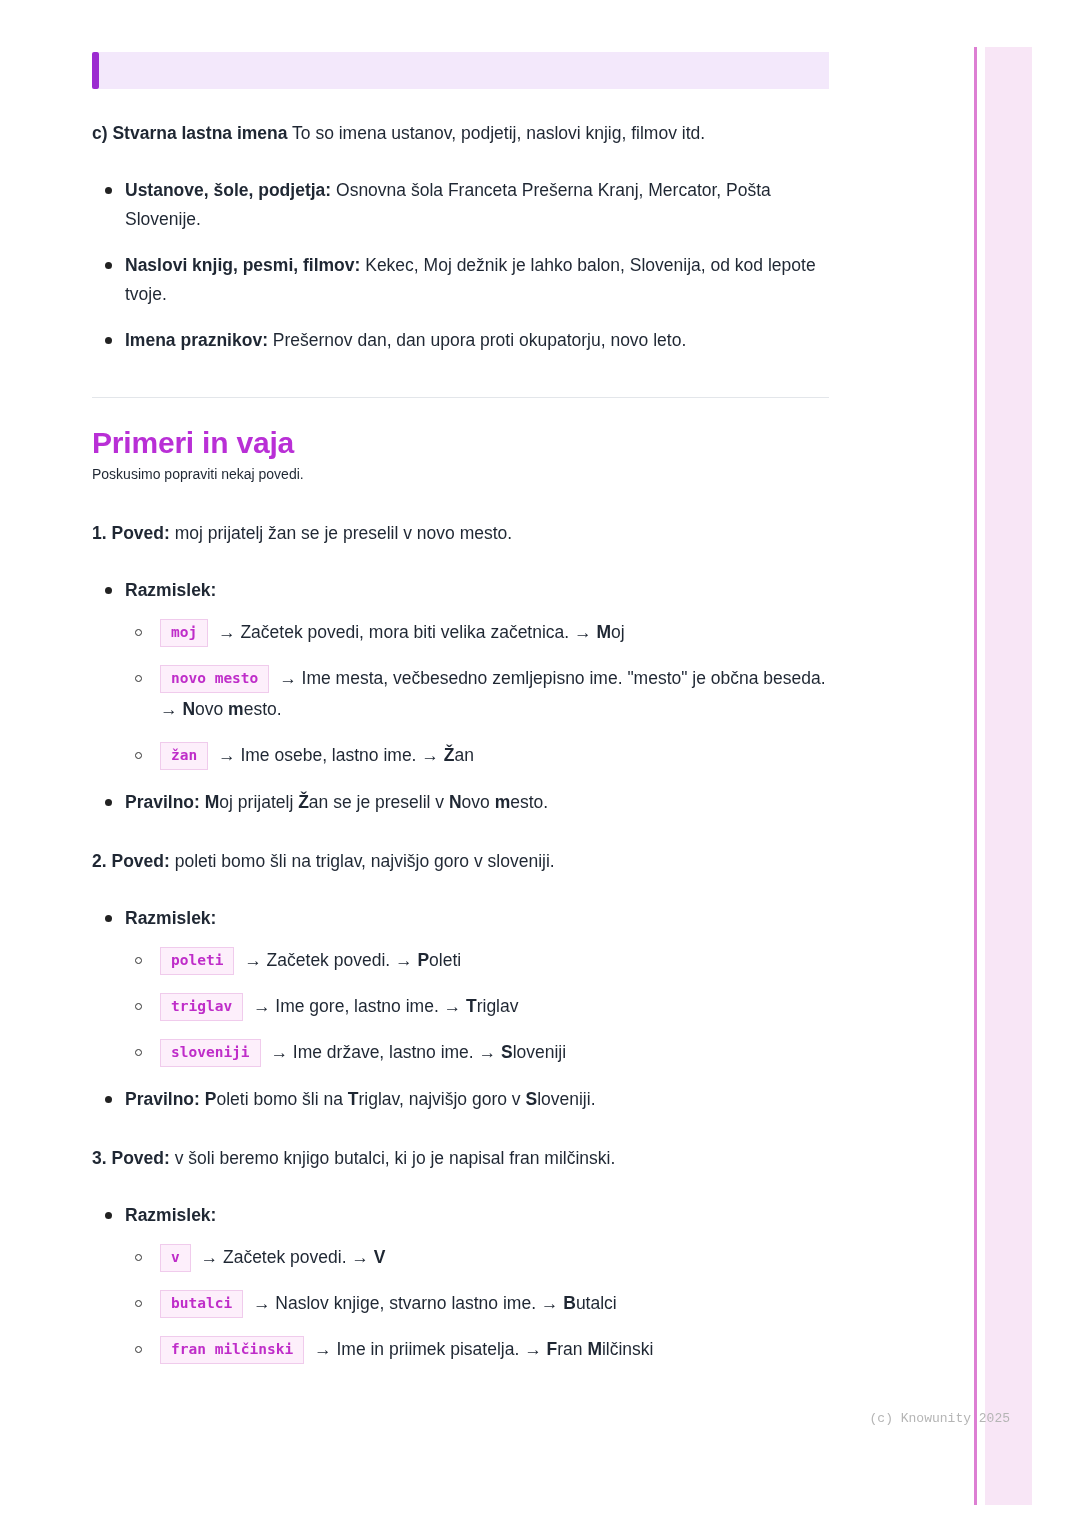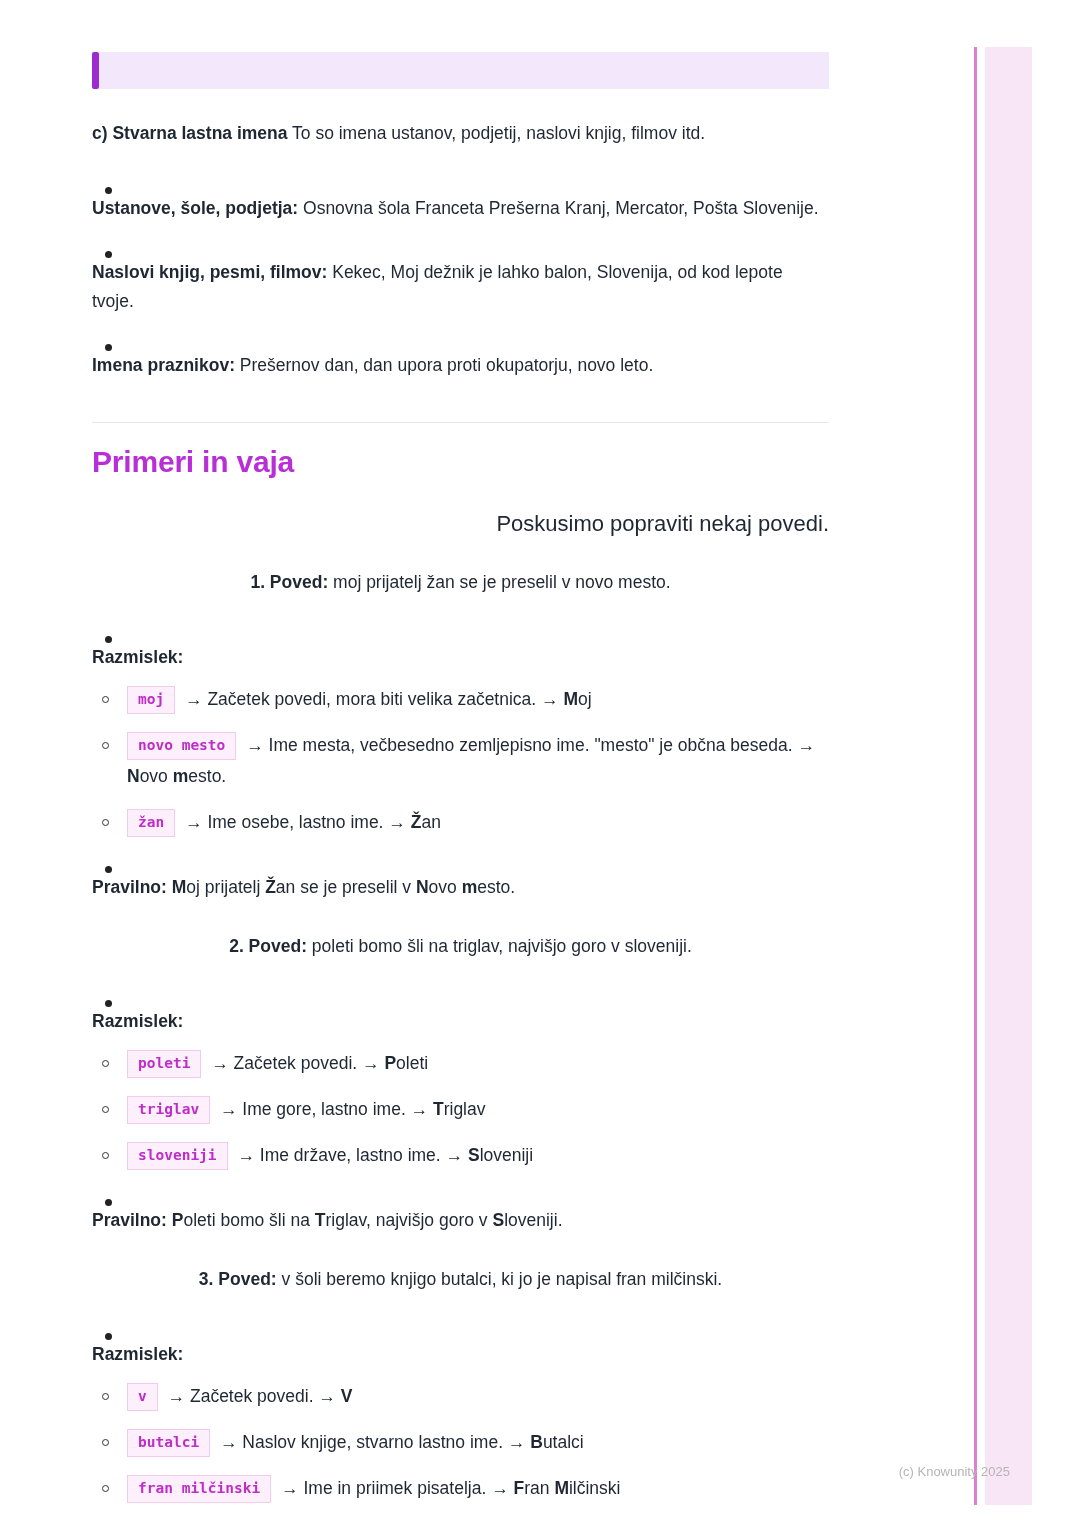--- a/index.html
+++ b/index.html
@@ -20,32 +20,32 @@
 
   
   .hl-row { margin-top: 52px; display: flex; height: 37px; }
   .hl-bar { width: 7px; background: var(--bar, #9c2bd0); border-radius: 2px; }
   .hl-block { flex: 1; background: var(--hl-bg, #f3e8fb); }
 
   .intro { margin-top: 30px; font-size: 17.5px; line-height: 29px; text-align: justify; }
 
   ul { list-style: none; }
   .l1 { margin-top: 28px; }
-  .li1 { display: flex; margin-bottom: 17px; flex-direction: column; }
+  .li1 { display: flex; margin-bottom: 17px; }
   .li1:last-child { margin-bottom: 0; margin-top: 8px; }
   .dot { flex: 0 0 auto; width: 7px; height: 7px; border-radius: 50%; background: #222; margin: 11px 13px 0 13px; }
   .li-body { flex: 1; font-size: 17.5px; line-height: 29px; }
 
   .note { font-style: italic; }
 
   .divider { margin-top: 42px; border: none; border-top: 1px solid var(--divider, #e3e6ea); }
 
-  .sec-title { margin-top: 22px; font-size: 30px; font-weight: 700; color: var(--accent, #b92fd6); letter-spacing: -0.2px; }
-  .lead { margin-top: 30px; font-size: 22px; line-height: 29px; text-align: right; }
-  .sentence { margin-top: 30px; font-size: 17.5px; line-height: 29px; text-align: center; }
+  .sec-title { margin-top: 28px; font-size: 30px; font-weight: 700; color: var(--accent, #b92fd6); letter-spacing: -0.2px; }
+  .lead { font-size: 14px; line-height: 29px; }
+  .sentence { margin-top: 30px; font-size: 17.5px; line-height: 29px; }
 
   .razmislek { font-weight: 700; }
   .l2 { margin-top: 12px; }
   .li2 { display: flex; margin-bottom: 15px; }
   .li2:last-child { margin-bottom: 0; }
   .circle { flex: 0 0 auto; width: 7px; height: 7px; border-radius: 50%; border: 1.5px solid #333; margin: 12px 18px 0 10px; }
   .li2 .li-body { line-height: 31px; }
 
   .b { font-weight: 700; }
   .i { font-style: italic; }
@@ -58,21 +58,21 @@
     line-height: 1;
     color: var(--chip-text, #bf2dc9);
     background: var(--chip-bg, #fdeffb);
     border: 1px solid var(--chip-border, #f0cbec);
     border-radius: 0;
     padding: 5px 10px 6px 10px;
     margin-right: 5px;
     vertical-align: 1px;
   }
 
-  .watermark { position: absolute; top: 1464px; right: 70px; font-size: 13px; color: var(--muted, #b5b5b5); }
+  .watermark { position: absolute; top: 1411px; right: 70px; font-size: 13px; color: var(--muted, #b5b5b5); font-family: Liberation Mono, monospace; }
 </style>
 </head>
 <body>
 
 <div class="page">
   <div class="side-line"></div>
   <div class="side-band"></div>
 
   <div class="content">
 

